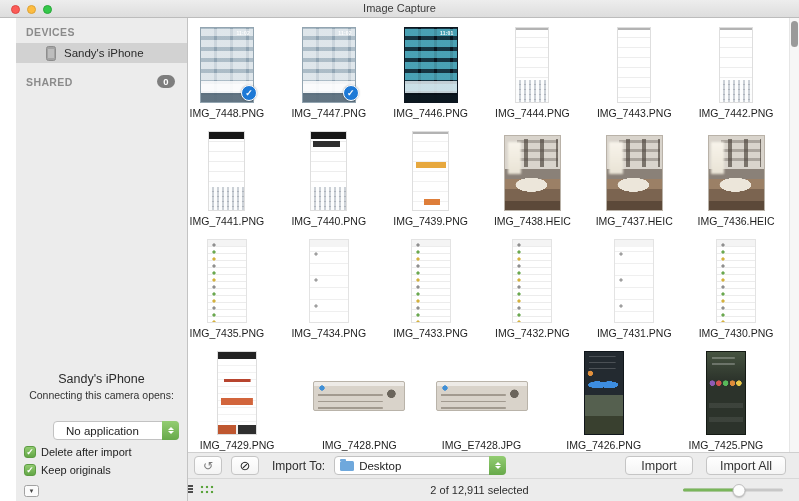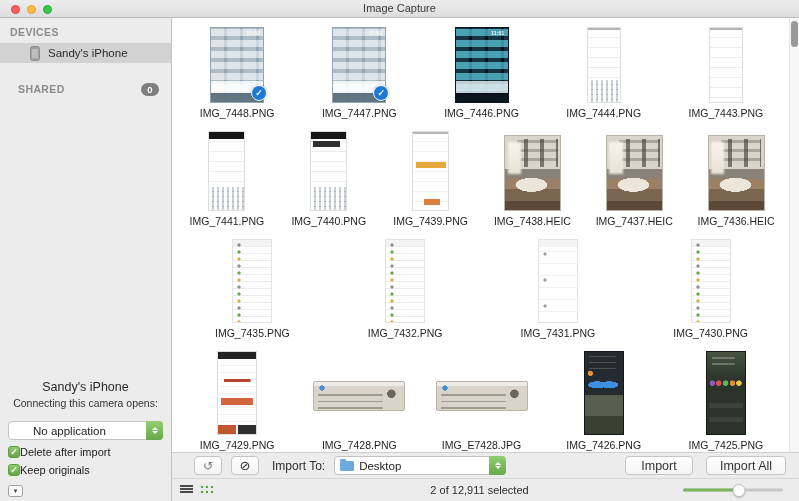--- a/index.html
+++ b/index.html
@@ -9,45 +9,45 @@
   
   .titlebar { position:absolute; top:0; left:0; right:0; height:18px;
     background:linear-gradient(#ededed,#dddddd); border-bottom:1px solid #bcbcbc; z-index:30; }
   .tl { position:absolute; top:4.5px; width:9px; height:9px; border-radius:50%; }
   .tl.red   { left:11px; background:#fc5b57; border:1px solid #dd4744; }
   .tl.yel   { left:27px; background:#fdbc40; border:1px solid #dda336; }
   .tl.grn   { left:43px; background:#34c84a; border:1px solid #2aa73a; }
   .title { text-align:center; font-size:11px; line-height:17px; color:#3b3b3b; }
 
   
-  .sidebar { position:absolute; top:18px; left:0; width:172px; bottom:0;
+  .sidebar { position:absolute; top:18px; left:16px; width:172px; bottom:0;
     background:#ececec; border-right:1px solid #c3c3c3; z-index:20; }
   .sb-header { margin:8px 0 5px 10px; font-size:10.5px; font-weight:bold; color:#8b8b8b; letter-spacing:.4px; }
   .device-row { height:20px; background:#d2d2d2; display:flex; align-items:center; padding-left:30px; }
   .iphone-icon { width:10px; height:15px; background:#a3a3a3; border:1px solid #8d8d8d; border-radius:2.5px; position:relative; }
   .iphone-icon::after { content:""; position:absolute; left:1px; right:1px; top:2px; bottom:2px; background:#bdbdbd; }
   .device-label { font-size:11.5px; color:#2b2b2b; margin-left:8px; }
   .shared-row { display:flex; align-items:center; justify-content:space-between; margin:12px 12px 0 10px; }
   .badge { min-width:18px; height:13px; padding:0 3px; border-radius:7px; background:#7e7e7e;
     color:#fff; font-size:9.5px; font-weight:bold; text-align:center; line-height:13px; }
 
   .side-bottom { position:absolute; left:0; right:0; bottom:0; padding:0 8px 4px; }
   .dev-title { text-align:center; font-size:12.5px; color:#2b2b2b; margin-bottom:3px; }
-  .connect-label { text-align:center; font-size:10.5px; color:#333; margin-bottom:12px; white-space:nowrap; }
+  .connect-label { text-align:center; font-size:10.5px; color:#333; margin-bottom:20px; white-space:nowrap; }
   .mac-select { position:relative; height:19px; background:#fff; border:1px solid #c2c2c2; border-radius:4px;
-    display:flex; align-items:center; padding-left:24px; font-size:11.5px; color:#222; }
+    display:flex; align-items:center; padding-left:12px; font-size:11.5px; color:#222;margin-left:29px; }
   .stepper { position:absolute; right:-1px; top:-1px; bottom:-1px; width:17px; border-radius:0 4px 4px 0;
     background:linear-gradient(#93cd72,#67a94a); display:flex; flex-direction:column; align-items:center; justify-content:center; gap:1.5px; }
   .stepper i { display:block; width:0; height:0; border-left:3px solid transparent; border-right:3px solid transparent; }
   .stepper .up { border-bottom:3.5px solid #fff; }
   .stepper .down { border-top:3.5px solid #fff; }
   .checkrow { display:flex; align-items:center; margin-top:6px; }
   .checkbox { width:12px; height:12px; border-radius:3px; background:linear-gradient(#92cc71,#63a646);
     border:1px solid #5d9c43; color:#fff; font-size:9px; line-height:11px; text-align:center; font-weight:bold; }
-  .checklabel { font-size:11px; color:#222; }
+  .checklabel { font-size:11px; color:#222; margin-left:5px; }
   .disclosure { width:15px; height:12px; margin-top:9px; background:#fbfbfb; border:1px solid #a2a2a2; border-radius:2.5px;
     display:flex; align-items:center; justify-content:center; font-size:6px; color:#444; line-height:1; }
 
   
   .main { position:absolute; left:172px; top:18px; right:0; bottom:49px; background:#fff; }
   .scroll-track { position:absolute; right:0; top:0; bottom:0; width:10px; background:#f6f6f6; border-left:1px solid #e6e6e6; }
   .scroll-thumb { position:absolute; right:1.5px; top:3px; width:7px; height:26px; background:#9a9a9a; border-radius:4px; }
 
   .grid { position:absolute; left:4px; right:12px; top:0; bottom:0; display:flex; flex-direction:column; padding-top:2px; }
   .grow { display:flex; }
@@ -233,21 +233,21 @@
     <div class="title">Image Capture</div>
   </div>
 
   <div class="sidebar">
     <div class="sb-header">DEVICES</div>
     <div class="device-row">
       <span class="iphone-icon"></span>
       <span class="device-label">Sandy's iPhone</span>
     </div>
     <div class="shared-row">
-      <span class="sb-header" style="margin:8px;">SHARED</span>
+      <span class="sb-header" style="margin:0;">SHARED</span>
       <span class="badge">0</span>
     </div>
 
     <div class="side-bottom">
       <div class="dev-title">Sandy's iPhone</div>
       <div class="connect-label">Connecting this camera opens:</div>
       <div class="mac-select">
         <span>No application</span>
         <span class="stepper">
             <i class="up"></i>
@@ -291,20 +291,24 @@
           <div class="fname">IMG_7446.PNG</div>
         </div>
         <div class="cell">
           <div class="thumb s-form t-form kb"></div>
           <div class="fname">IMG_7444.PNG</div>
         </div>
         <div class="cell">
           <div class="thumb s-form t-form"></div>
           <div class="fname">IMG_7443.PNG</div>
         </div>
+        <div class="cell">
+          <div class="thumb s-form t-form kb"></div>
+          <div class="fname">IMG_7442.PNG</div>
+        </div>
       </div>
 
       <div class="grow r2">
         <div class="cell">
           <div class="thumb s-form2 t-form blackhead kb"></div>
           <div class="fname">IMG_7441.PNG</div>
         </div>
         <div class="cell">
           <div class="thumb s-form2 t-form blackhead smear kb"></div>
           <div class="fname">IMG_7440.PNG</div>
@@ -324,20 +328,28 @@
         <div class="cell">
           <div class="thumb s-photo t-photo"></div>
           <div class="fname">IMG_7436.HEIC</div>
         </div>
       </div>
 
       <div class="grow r3">
         <div class="cell">
           <div class="thumb s-list t-list"></div>
           <div class="fname">IMG_7435.PNG</div>
+        </div>
+        <div class="cell">
+          <div class="thumb s-list t-list sparse"></div>
+          <div class="fname">IMG_7434.PNG</div>
+        </div>
+        <div class="cell">
+          <div class="thumb s-list t-list"></div>
+          <div class="fname">IMG_7433.PNG</div>
         </div>
         <div class="cell">
           <div class="thumb s-list t-list"></div>
           <div class="fname">IMG_7432.PNG</div>
         </div>
         <div class="cell">
           <div class="thumb s-list t-list sparse"></div>
           <div class="fname">IMG_7431.PNG</div>
         </div>
         <div class="cell">

